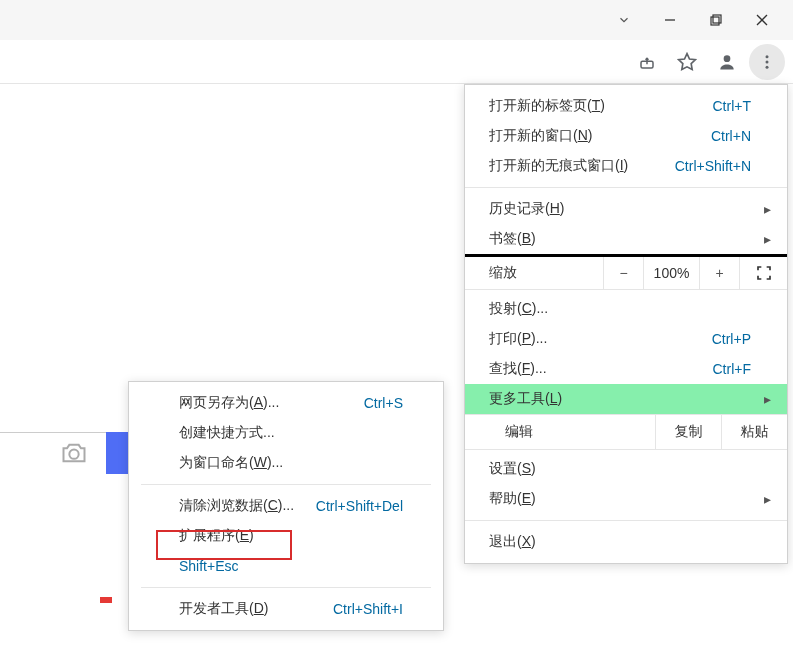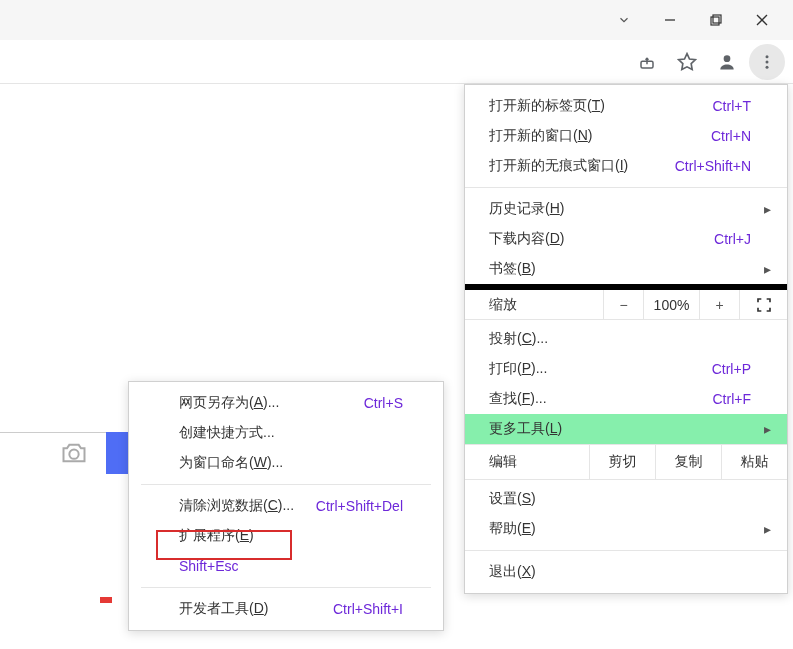--- a/index.html
+++ b/index.html
@@ -65,49 +65,49 @@
   }
   .mitem {
     display: flex;
     align-items: center;
     height: 30px;
     padding: 0 16px 0 24px;
     cursor: default;
   }
   .mitem.hover { background: #86efac; }
   .mitem .lbl { flex: 1; }
-  .mitem .shc { color: #6d28d9; text-align: right; padding-right: 8px;}
+  .mitem .shc { color: #0369a1; text-align: right; padding-right: 8px;}
   .mitem .arr { width: 12px; text-align: right; color: #555; }
   .msep { height: 1px; background: #e5e5e5; margin: 6px 0; }
 
   .zoom-row {
     display: flex;
     align-items: center;
     height: 36px;
-    border-top: 6px solid #000000;
+    border-top: 3px solid #000000;
     border-bottom: 1px solid #e5e5e5;
     padding-left: 24px;
   }
   .zoom-row .zlbl { flex: 1; }
   .zoom-row .zbtn {
     width: 40px;
     text-align: center;
     border-left: 1px solid #e5e5e5;
     height: 100%;
     display:flex;align-items:center;justify-content:center;
     color:#555;
   }
   .zoom-row .zval { width: 56px; text-align:right;border-left:1px solid #e5e5e5;height:100%;display:flex;align-items:center;justify-content:center;}
   .zoom-row .zfull { width: 48px;border-left:1px solid #e5e5e5;height:100%;display:flex;align-items:center;justify-content:center;}
 
   .edit-row {
     display:flex;align-items:center;height:36px;padding-left:24px;
     border-top:1px solid #e5e5e5;border-bottom:1px solid #e5e5e5;
   }
-  .edit-row .elbl{flex:1;}
+  .edit-row .elbl{flex:1;margin-left:16px;}
   .edit-row .ebtn{width:66px;text-align:center;border-left:1px solid #e5e5e5;height:100%;display:flex;align-items:center;justify-content:center;}
 
   .sub-menu {
     position: absolute;
     top: 381px;
     left: 128px;
     width: 316px;
     background: #fff;
     border: 1px solid #d0d0d0;
     box-shadow: 0 2px 10px rgba(0,0,0,0.15);
@@ -225,25 +225,20 @@
   <div class="mitem">
     <span class="lbl"><span>打开新的无痕式窗口</span>(<span class="u">I</span>)</span>
     <span class="shc">Ctrl+Shift+N</span>
     <span class="arr"></span>
   </div>
   <div class="msep"></div>
   <div class="mitem">
     <span class="lbl"><span>历史记录</span>(<span class="u">H</span>)</span>
     <span class="shc"></span>
       <span class="arr">▸</span>
-  </div>
-  <div class="mitem">
-    <span class="lbl"><span>下载内容</span>(<span class="u">D</span>)</span>
-    <span class="shc">Ctrl+J</span>
-    <span class="arr"></span>
   </div>
   <div class="mitem">
     <span class="lbl"><span>书签</span>(<span class="u">B</span>)</span>
     <span class="shc"></span>
       <span class="arr">▸</span>
   </div>
   <div class="zoom-row">
     <span class="zlbl">缩放</span>
     <span class="zbtn">−</span>
     <span class="zval">100%</span>
@@ -270,21 +265,20 @@
     <span class="shc">Ctrl+F</span>
       <span class="arr"></span>
   </div>
   <div class="mitem hover">
     <span class="lbl"><span>更多工具</span>(<span class="u">L</span>)</span>
     <span class="shc"></span>
       <span class="arr">▸</span>
   </div>
   <div class="edit-row">
     <span class="elbl">编辑</span>
-    <span class="ebtn">剪切</span>
     <span class="ebtn">复制</span>
     <span class="ebtn">粘贴</span>
   </div>
   <div style="height:4px"></div>
   <div class="mitem">
     <span class="lbl"><span>设置</span>(<span class="u">S</span>)</span>
     <span class="shc"></span>
       <span class="arr"></span>
   </div>
   <div class="mitem">

